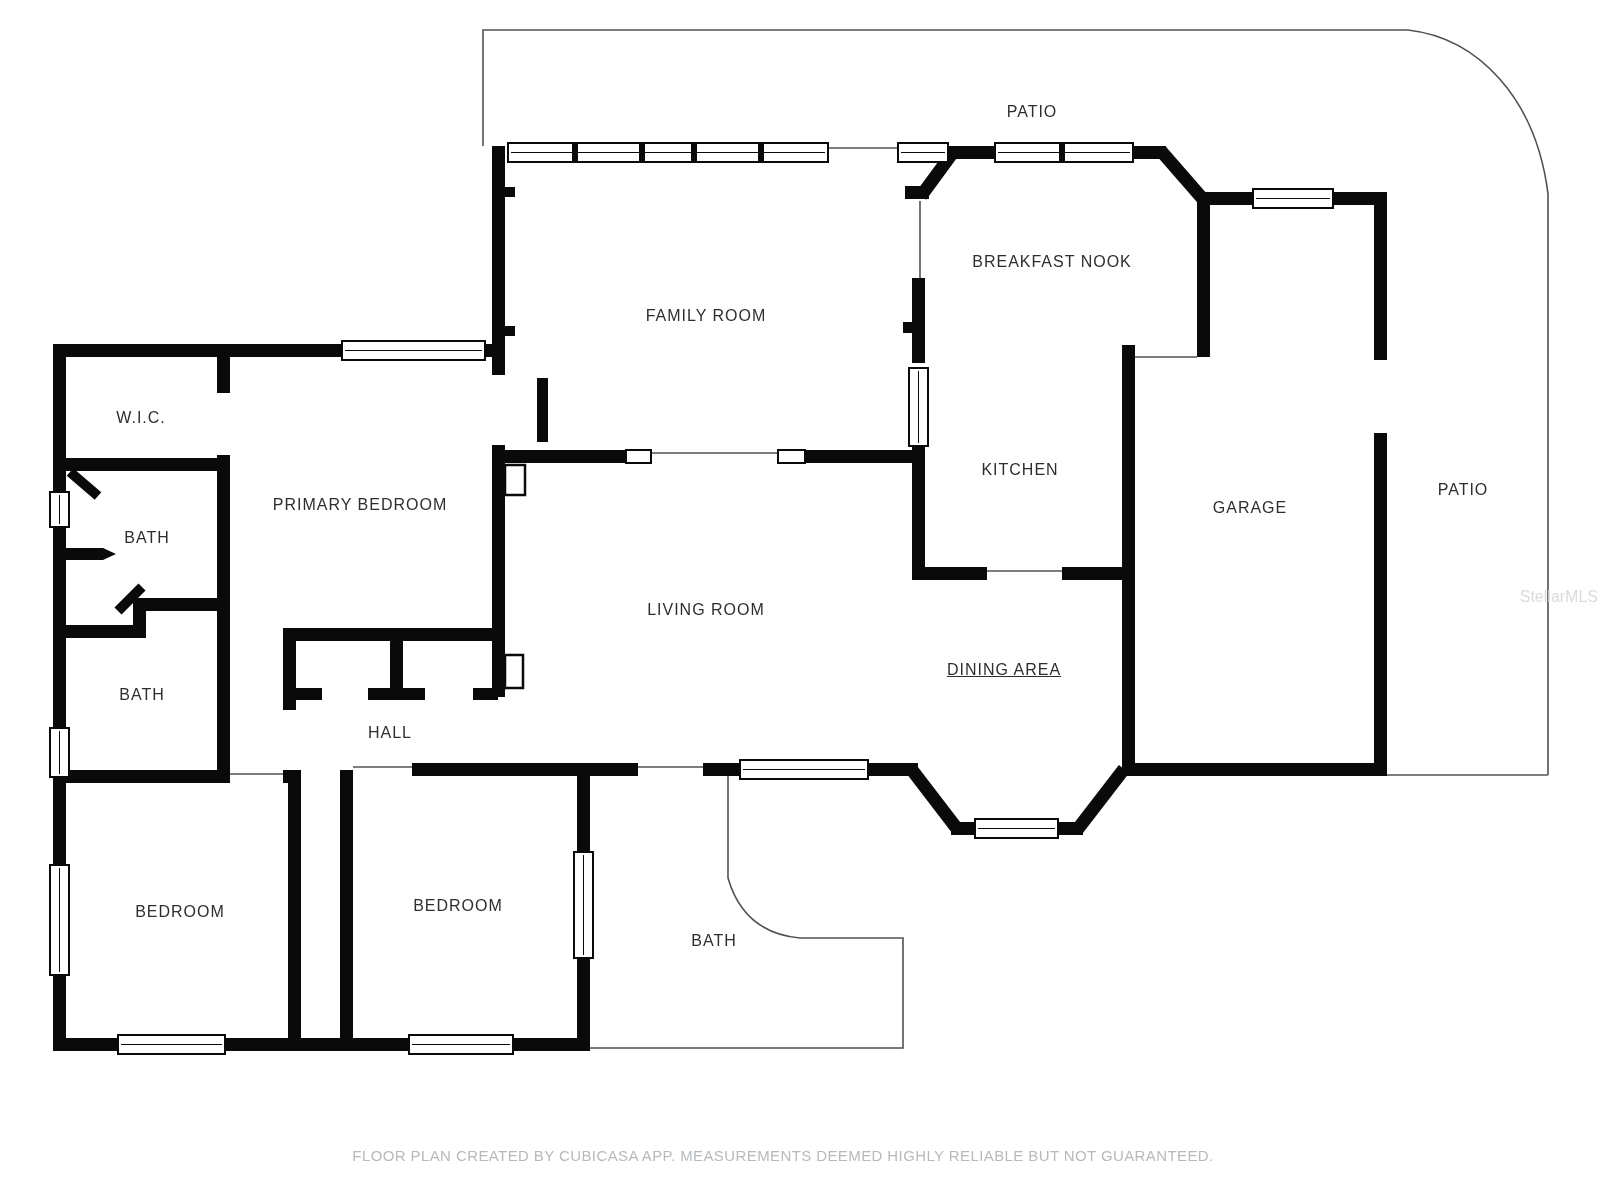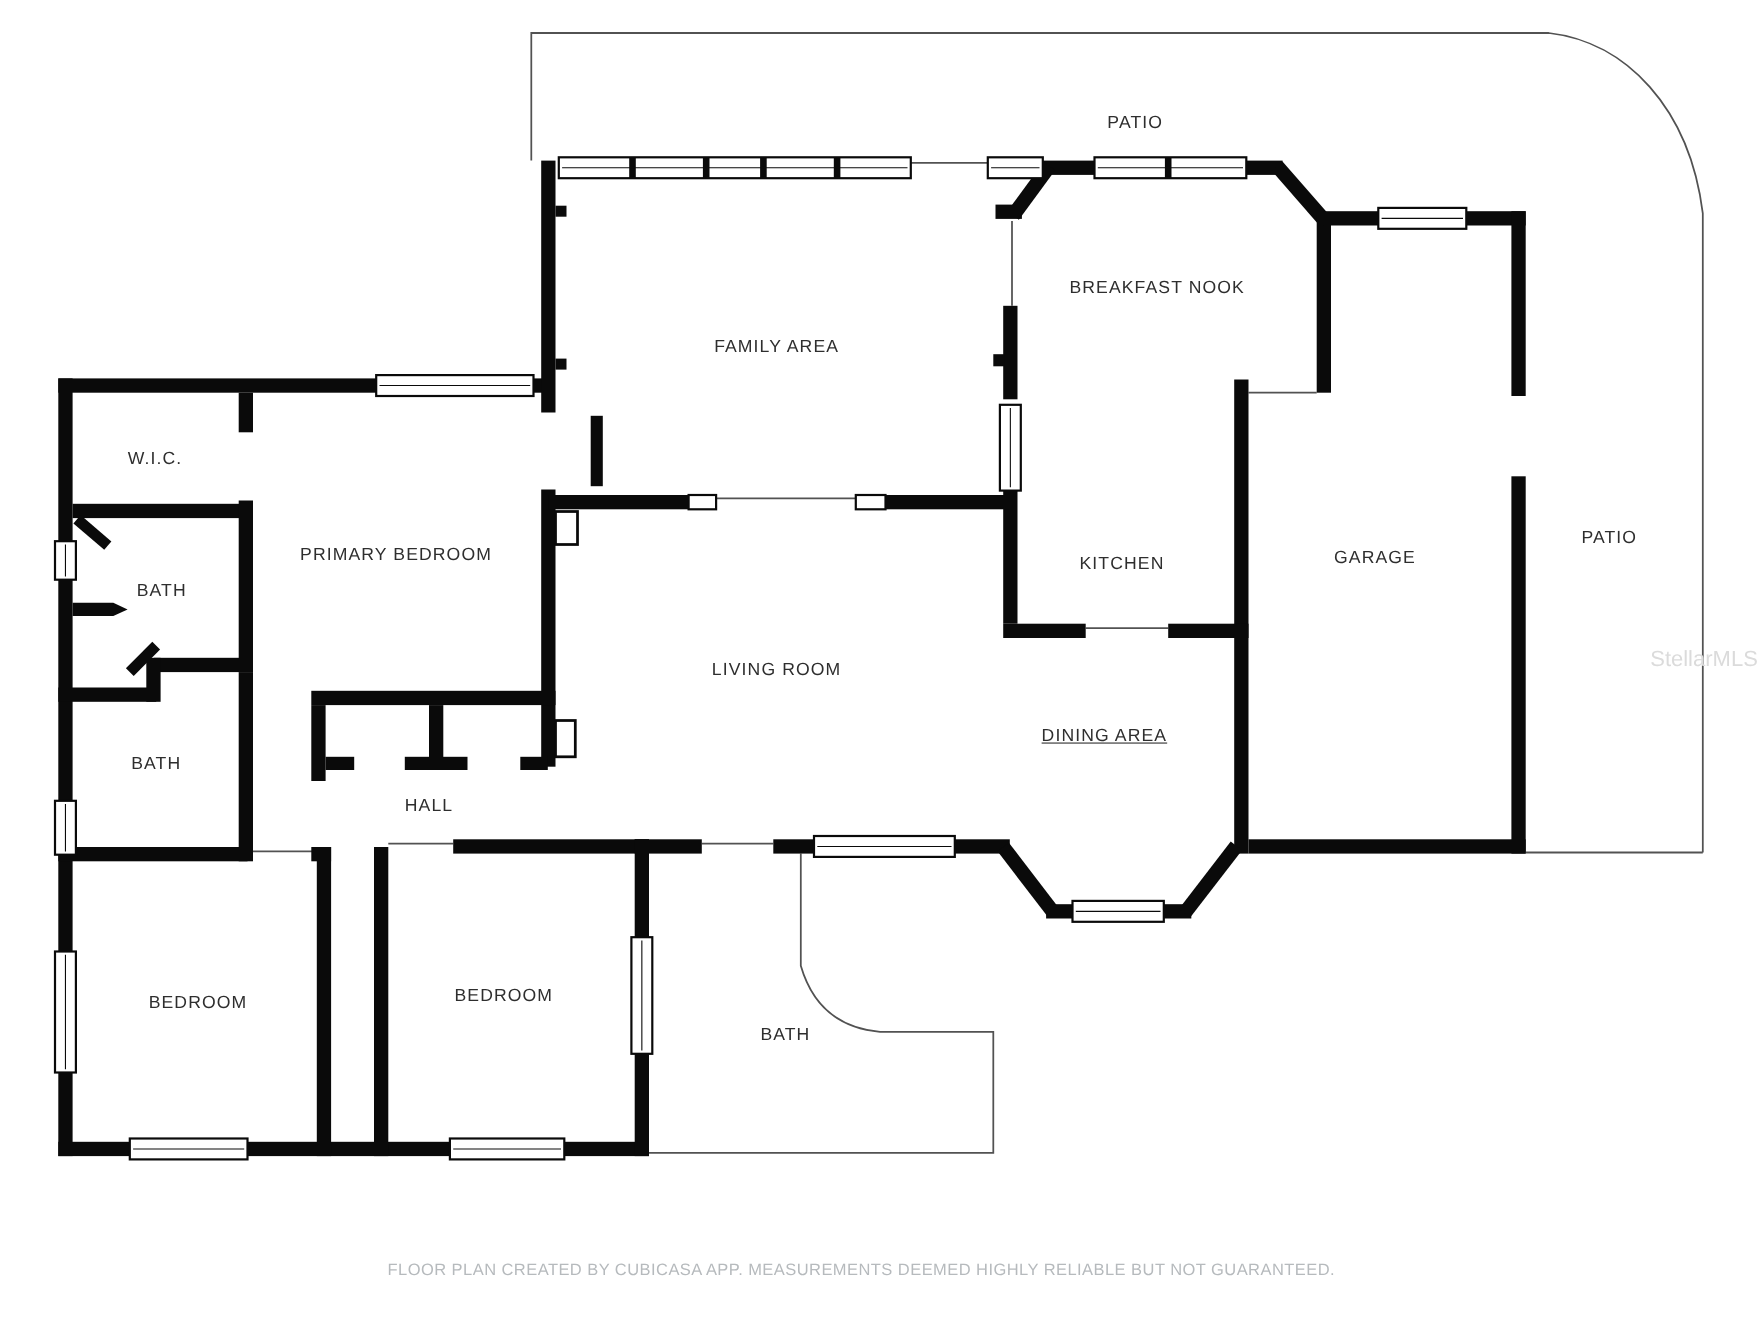--- a/index.html
+++ b/index.html
@@ -27,21 +27,21 @@
     font-size:16px;letter-spacing:1px;color:var(--label,#2e2e2e);
     white-space:nowrap;
   }
   .footer-note{
     position:absolute;left:783px;top:1155px;transform:translate(-50%,-50%);
     font-size:15px;letter-spacing:.4px;color:var(--footer-text,#b6babd);
     white-space:nowrap;
   }
   .watermark{
     position:absolute;right:2px;top:588px;
-    font-size:20px;color:var(--watermark-text,#dadada);
+    font-size:16px;color:var(--watermark-text,#dadada);
     white-space:nowrap;
   }
 </style>
 </head>
 <body>
 
 <div class="plan">
 
   <svg width="1600" height="1200" viewBox="0 0 1600 1200">
 
@@ -187,26 +187,26 @@
     <g>
       <rect class="leaf" x="537" y="378" width="11" height="64"></rect>
       <polygon class="leaf" points="66,548 103,548 116,554 103,560 66,560"></polygon>
       <line class="diagleaf" x1="142" y1="587" x2="118" y2="611"></line>
       <line class="diagleaf" x1="70" y1="472" x2="98" y2="496"></line>
     </g>
   </svg>
 
   <div>
     <div class="room-label" style="left:1032px;top:112px;">PATIO</div>
-    <div class="room-label" style="left:706px;top:316px;">FAMILY AREA</div>
+    <div class="room-label" style="left:706px;top:316px;">FAMILY ROOM</div>
     <div class="room-label" style="left:1052px;top:262px;">BREAKFAST NOOK</div>
     <div class="room-label" style="left:141px;top:418px;">W.I.C.</div>
     <div class="room-label" style="left:360px;top:505px;">PRIMARY BEDROOM</div>
     <div class="room-label" style="left:147px;top:538px;">BATH</div>
-    <div class="room-label" style="left:1020px;top:470px;margin-top:43px;">KITCHEN</div>
+    <div class="room-label" style="left:1020px;top:470px;">KITCHEN</div>
     <div class="room-label" style="left:1250px;top:508px;text-align:right;">GARAGE</div>
     <div class="room-label" style="left:1463px;top:490px;">PATIO</div>
     <div class="room-label" style="left:142px;top:695px;">BATH</div>
     <div class="room-label" style="left:706px;top:610px;">LIVING ROOM</div>
     <div class="room-label" style="left:1004px;top:670px;text-decoration:underline;">DINING AREA</div>
     <div class="room-label" style="left:390px;top:733px;">HALL</div>
     <div class="room-label" style="left:180px;top:912px;">BEDROOM</div>
     <div class="room-label" style="left:458px;top:906px;">BEDROOM</div>
     <div class="room-label" style="left:714px;top:941px;">BATH</div>
   </div>

